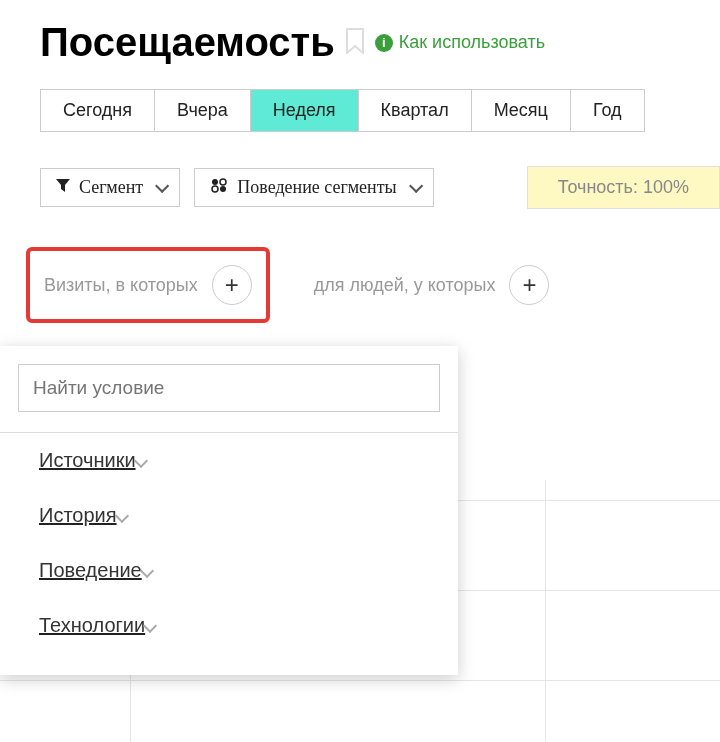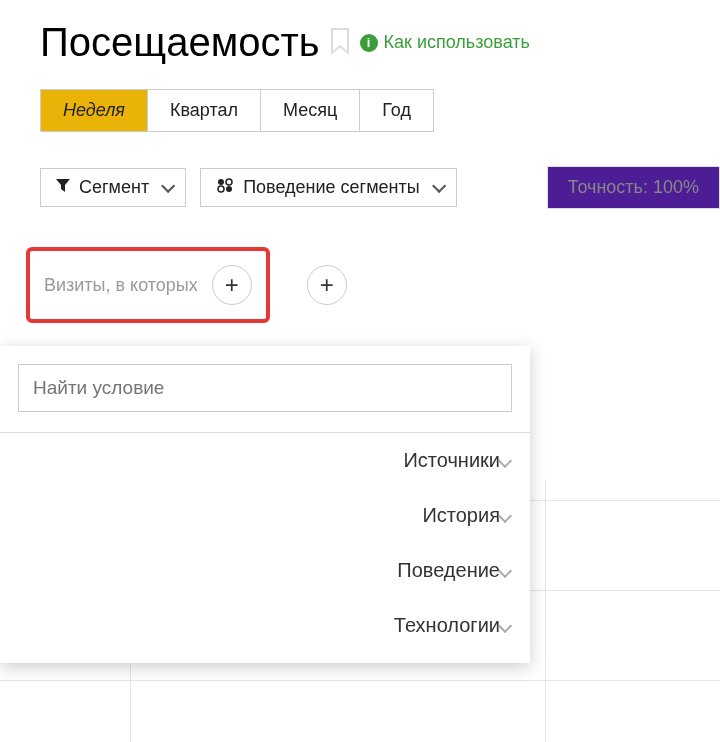--- a/index.html
+++ b/index.html
@@ -15,21 +15,21 @@
   .page { padding: 20px 0 0 40px; }
 
   .title-row {
     display: flex;
     align-items: center;
     gap: 10px;
     margin-bottom: 24px;
   }
   .page-title {
     font-size: 40px;
-    font-weight: 400;
+    font-weight: 700;
     color: #000;
   }
   .bookmark-icon { color: #ddd; }
   .help-link {
     display: flex;
     align-items: center;
     gap: 6px;
     color: #3a9f3a;
     font-size: 18px;
     cursor: pointer;
@@ -53,60 +53,61 @@
     margin-bottom: 34px;
   }
   .range-tab {
     padding: 10px 22px;
     font-size: 18px;
     border-right: 1px solid #ccc;
     cursor: pointer;
     background: #fff;
   }
   .range-tab:last-child { border-right: none; }
-  .range-tab.active { background: #eab308; font-style: italic; }
+  .range-tab.active { background: #5eead4; }
 
   .controls-row {
     display: flex;
     align-items: center;
     gap: 14px;
     margin-bottom: 38px;
   }
   .dropdown-btn {
     display: flex;
     align-items: center;
     gap: 8px;
     border: 1px solid #ccc;
     padding: 8px 14px;
     font-size: 18px;
     background: #fff;
     cursor: pointer;
+    font-family: Liberation Serif, serif;
   }
   .chev-down::after {
     content: "";
     display: inline-block;
     width: 8px; height: 8px;
     border-right: 2px solid #555;
     border-bottom: 2px solid #555;
     transform: rotate(45deg) translateY(-3px);
     margin-left: 4px;
   }
   .accuracy {
-    background: #4c1d95;
+    background: #fef9c3;
     color: #888;
-    padding: 10px 20px;
+    padding: 10px 30px;
     font-size: 18px;
     margin-left: auto;
     border: 1px solid #e0e0e0;
   }
 
   .conditions-row {
     display: flex;
     align-items: center;
-    gap: 23px;
+    gap: 30px;
   }
   .cond-group {
     display: flex;
     align-items: center;
     gap: 14px;
     font-size: 18px;
     color: #999;
     padding: 14px 14px;
   }
   .cond-group.highlighted {
@@ -124,44 +125,46 @@
     font-size: 24px;
     color: #333;
     cursor: pointer;
     background: #fff;
   }
 
   .dropdown-panel {
     position: absolute;
     left: 0;
     top: 346px;
-    width: 530px;
+    width: 458px;
     background: #fff;
     box-shadow: 0 4px 16px rgba(0,0,0,0.2);
     z-index: 10;
-    padding-bottom: 10px;
+    padding-bottom: 22px;
+    text-decoration: underline;
   }
   .search-wrap { padding: 18px 18px 12px; }
   .search-input {
     width: 100%;
     border: 1px solid #ccc;
     padding: 12px 14px;
     font-size: 19px;
     color: #888;
     outline: none;
   }
   .cat-list { border-top: 1px solid #ddd; margin-top: 8px; }
   .cat-item {
     display: flex;
     align-items: center;
-    justify-content: flex-end;
+    justify-content: flex-start;
     padding: 16px 20px;
     font-size: 20px;
     color: #333;
     cursor: pointer;
+    margin-left: 19px;
   }
   .cat-chev {
     width: 10px; height: 10px;
     border-right: 2px solid #aaa;
     border-bottom: 2px solid #aaa;
     transform: rotate(45deg);
   }
 
   .bg-grid {
     position: absolute;
@@ -192,20 +195,22 @@
           <path d="M2 1 H18 V25 L10 18 L2 25 Z" fill="none" stroke="#ddd" stroke-width="2"></path>
         </svg>
     </span>
     <span class="help-link">
       <span class="info-circle">i</span>
       <span>Как использовать</span>
     </span>
   </div>
 
   <div class="range-tabs">
+    <div class="range-tab">Сегодня</div>
+    <div class="range-tab">Вчера</div>
     <div class="range-tab active">Неделя</div>
     <div class="range-tab">Квартал</div>
     <div class="range-tab">Месяц</div>
     <div class="range-tab">Год</div>
   </div>
 
   <div class="controls-row">
     <div class="dropdown-btn">
       <span>
         <svg width="16" height="16" viewBox="0 0 16 16">
@@ -229,20 +234,21 @@
     </div>
     <div class="accuracy">Точность: 100%</div>
   </div>
 
   <div class="conditions-row">
     <div class="cond-group highlighted">
       <span>Визиты, в которых</span>
       <div class="plus-btn">+</div>
     </div>
     <div class="cond-group">
+      <span>для людей, у которых</span>
       <div class="plus-btn">+</div>
     </div>
   </div>
 
 </div>
 
 <div class="bg-grid">
   <div class="hline" style="top:20px"></div>
   <div class="hline" style="top:110px"></div>
   <div class="hline" style="top:200px"></div>

